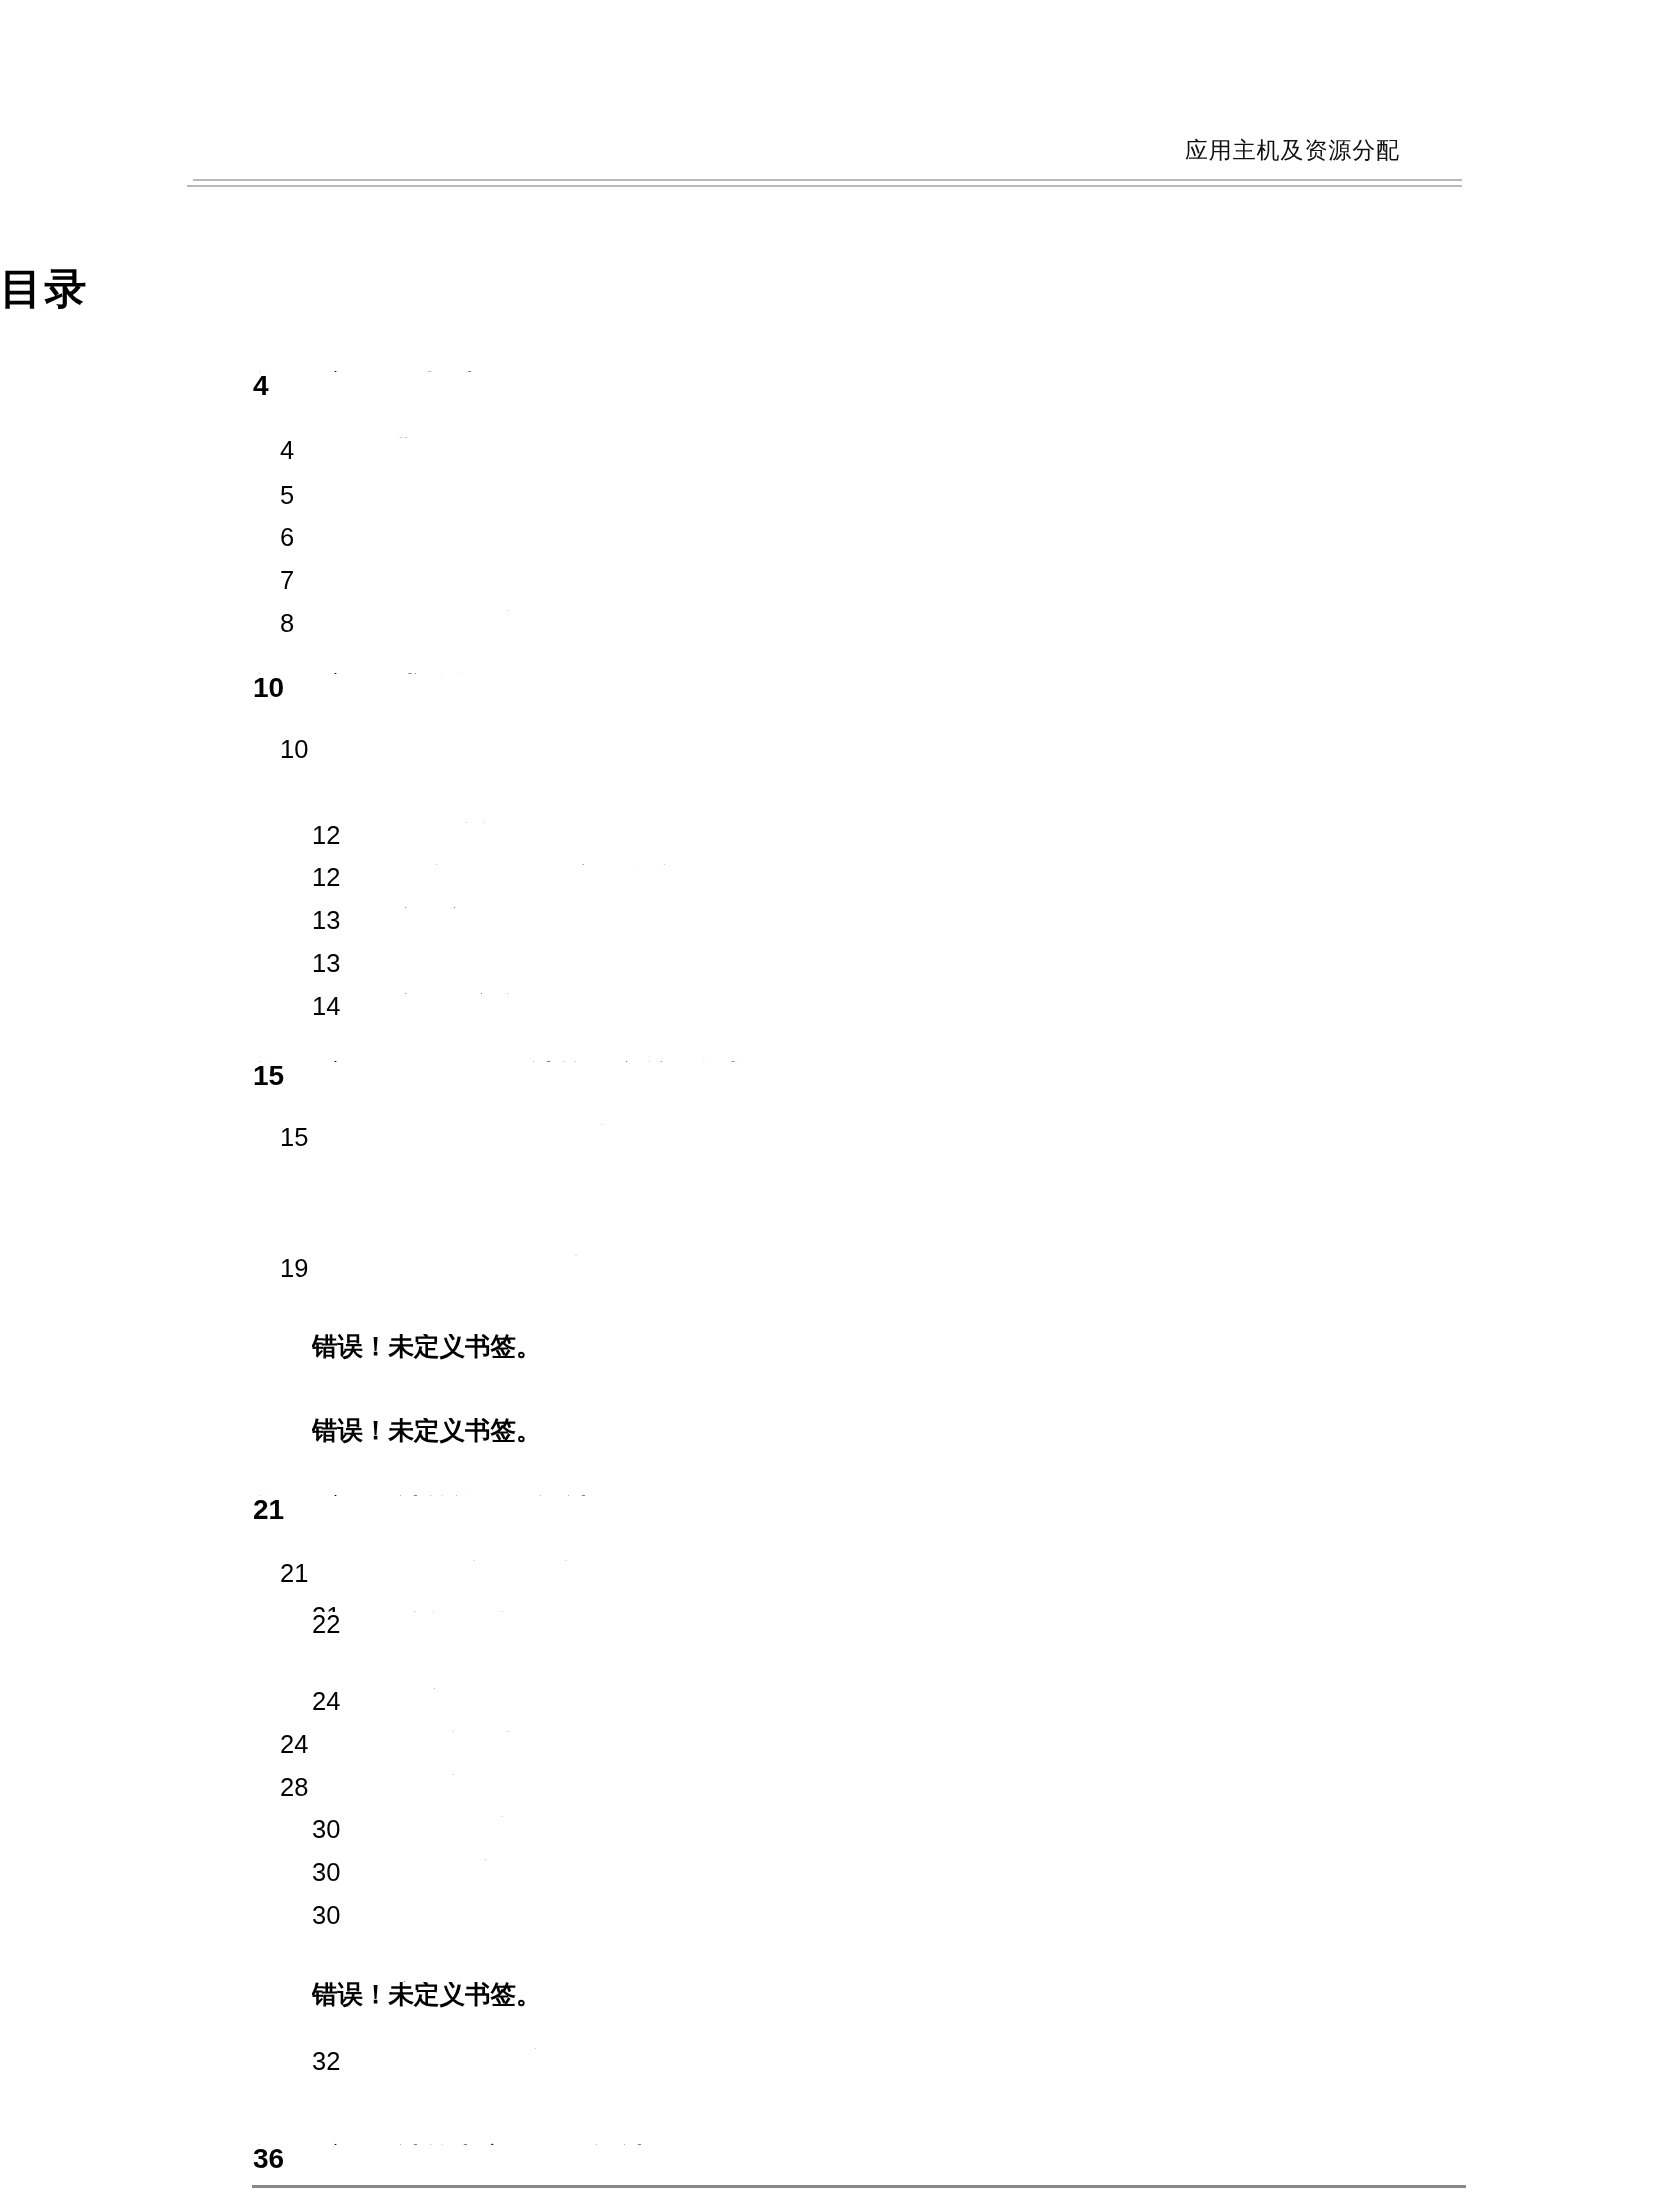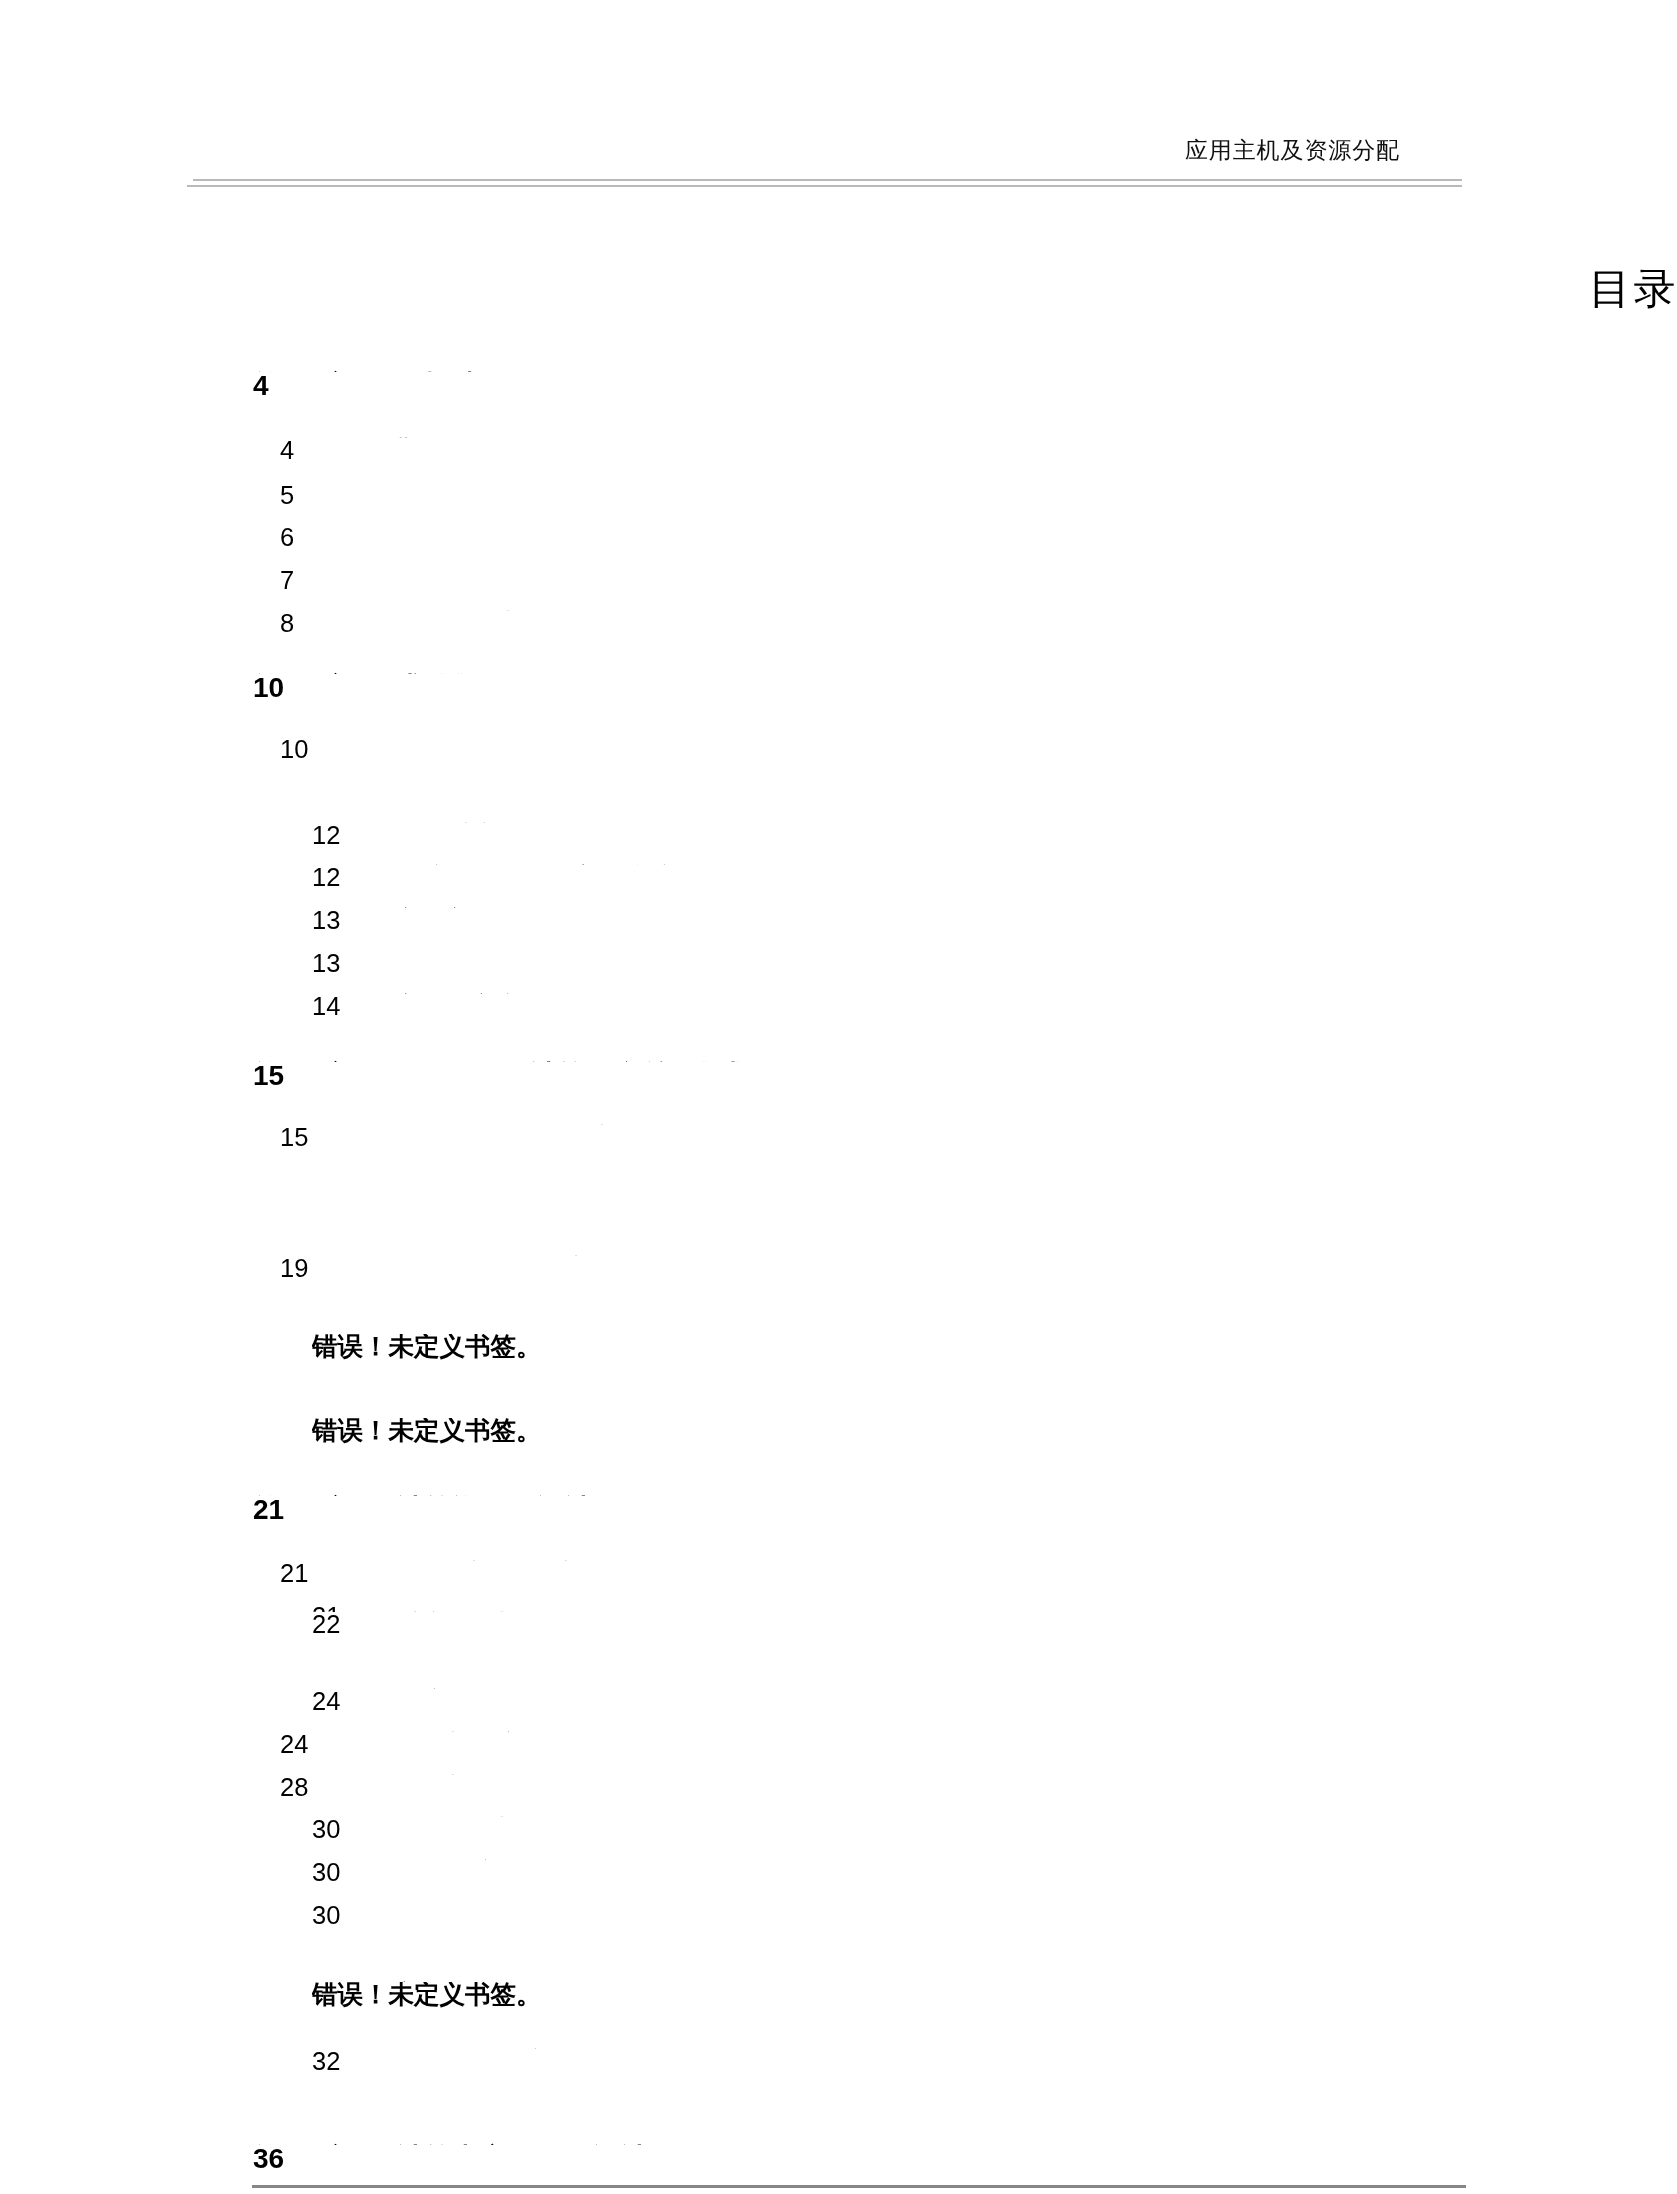--- a/index.html
+++ b/index.html
@@ -36,24 +36,24 @@
     background: #b9b9b9;
   }
   .rule.hr-top    { left: 193px; width: 1269px; top: 179px; height: 1.8px; }
   .rule.hr-bottom { left: 187px; width: 1275px; top: 185px; height: 1.8px; }
   
   .toc-title {
     position: absolute;
     top: 267px;
     left: 0;
     width: 100%;
-    text-align: right;
+    text-align: left;
     font-size: 42px;
     line-height: 1.05;
-    font-weight: 400;
+    font-weight: 700;
     letter-spacing: 2.6px;
     white-space: nowrap;
   }
   
   .row {
     position: absolute;
     right: 269px;
     display: flex;
     align-items: flex-end;
     white-space: nowrap;

